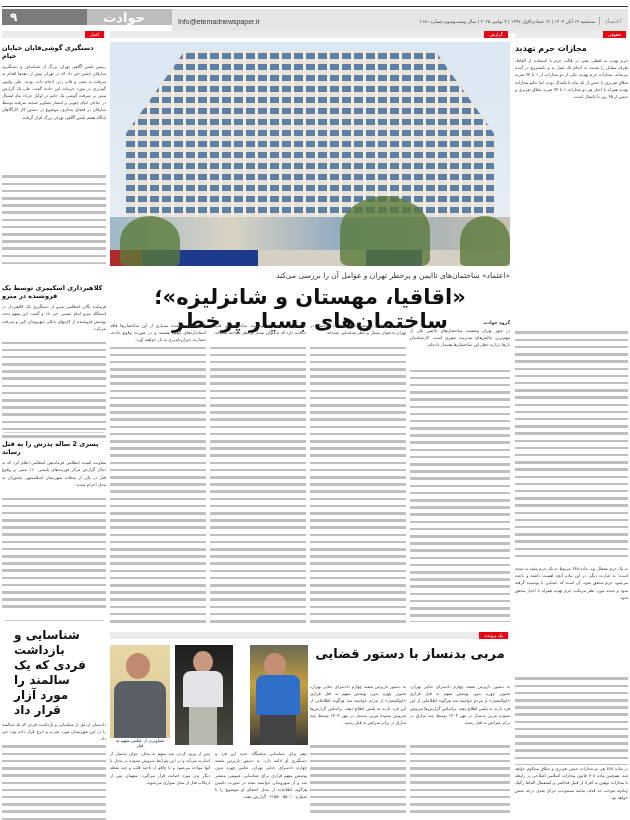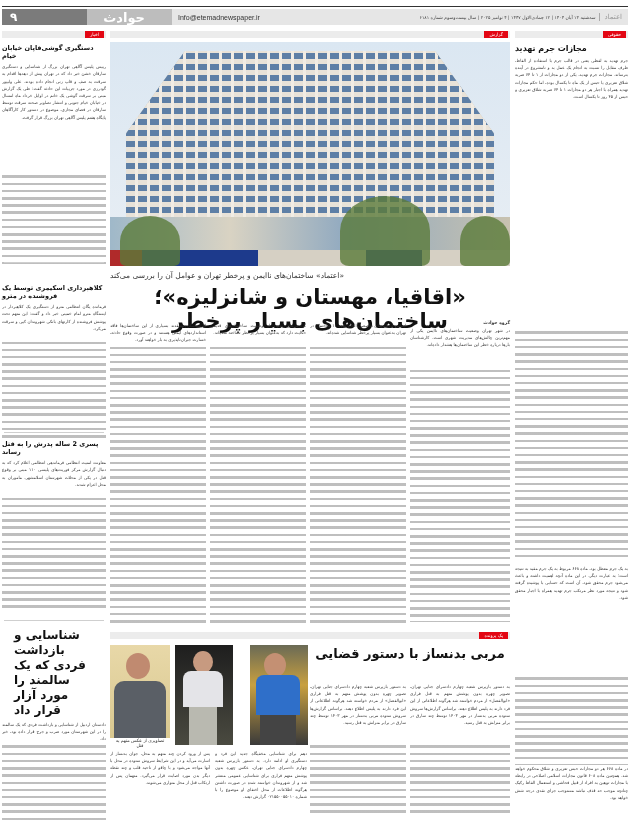--- a/index.html
+++ b/index.html
@@ -1,42 +1,42 @@
 <!DOCTYPE html>
 <html><head>
 <meta charset="utf-8">
 <style>
 *{box-sizing:border-box;margin:0;padding:0}
 body{width:630px;height:820px;background:#fff;font-family:"DejaVu Sans",sans-serif;overflow:hidden;position:relative;color:#222}
 .topline{position:absolute;left:2px;right:2px;top:6px;height:1px;background:#333}
 .header{position:absolute;left:2px;top:9px;width:626px;height:16px;display:flex}
 .h-page{width:85px;background:#7b7b7b;color:#fff;font-weight:bold;font-size:12px;display:flex;align-items:center;padding-left:8px}
 .h-section{width:85px;background:#bdbdbd;color:#fff;font-size:13px;font-weight:bold;display:flex;align-items:center;justify-content:flex-end;padding-right:27px}
-.h-info{flex:1;background:#e6e6e6;display:flex;align-items:center;justify-content:space-between;padding:4px 6px;font-size:7px;color:#333}
+.h-info{flex:1;background:#e6e6e6;display:flex;align-items:center;justify-content:space-between;padding:12px 6px;font-size:7px;color:#333}
 .h-email{font-size:7px;font-family:"Liberation Sans",sans-serif}
 .h-date{direction:rtl;font-size:4.5px;color:#444;display:flex;gap:4px;align-items:center}
 .logo{font-size:7px;color:#999;border-left:1px solid #aaa;padding-left:4px}
 .tagbar{position:absolute;height:7px;background:#ececec;top:31px}
 .tag{position:absolute;top:0;right:2px;height:7px;background:#e30613;color:#fff;font-size:4.5px;padding:0 5px;line-height:7px;direction:rtl}
 .col{position:absolute;direction:rtl;text-align:justify}
 .title{font-weight:bold;text-align:left;color:#111;line-height:1.25}
 .body-text{font-size:4.2px;line-height:7.2px;color:#333;text-align:justify}
 .lines{background:repeating-linear-gradient(#fff 0,#fff 2.5px,#8a8a8a 2.5px,#8a8a8a 5px,#fff 5px,#fff 7.2px);opacity:.55}
 .sep{position:absolute;background:#cfcfcf;height:1px}
 .photo{position:absolute;overflow:hidden}
 .building{background:linear-gradient(#dbe7f2,#e8eef4)}
 .b-shape{position:absolute;left:4%;right:4%;top:4%;bottom:14%;background:#c9c3b8;clip-path:polygon(16% 0,84% 0,100% 45%,100% 100%,0 100%,0 45%)}
 .b-grid{position:absolute;left:4%;right:4%;top:4%;bottom:14%;clip-path:polygon(16% 0,84% 0,100% 45%,100% 100%,0 100%,0 45%);
  background:repeating-linear-gradient(90deg,transparent 0,transparent 9px,#f1ece4 9px,#f1ece4 12px),repeating-linear-gradient(0deg,#5e7fa6 0,#5e7fa6 6px,#e8e2d8 6px,#e8e2d8 11px)}
 .b-ground{position:absolute;left:0;right:0;bottom:0;height:22%;background:linear-gradient(90deg,#9fb8c9,#d9d3c3 30%,#8ea8c0 60%,#c8c2b0)}
 .b-signs{position:absolute;left:0;right:0;bottom:0;height:7%;background:linear-gradient(90deg,#b02a2a 0,#b02a2a 8%,#1d3a8c 8%,#1d3a8c 37%,#d6d0c4 37%,#d6d0c4 64%,#1d3a8c 64%,#1d3a8c 78%,#d6d0c4 78%)}
 .b-tree{position:absolute;bottom:0;width:60px;height:50px;border-radius:50% 50% 10% 10%;background:#5a7a3a;opacity:.8}
 .person{position:absolute;overflow:hidden}
 .caption{position:absolute;font-size:4.5px;direction:rtl;color:#333;background:#fff;padding:0 2px}
-.kicker{font-size:7.5px;color:#333;text-align:left;direction:rtl}
+.kicker{font-size:7.5px;color:#333;text-align:right;direction:rtl}
 .headline{font-size:21px;font-weight:bold;text-align:center;direction:rtl;color:#111;letter-spacing:-0.5px}
 .byline{font-size:4.5px;font-weight:bold;color:#333}
 </style>
 </head>
 <body>
 
 <div class="topline"></div>
 
 <div class="header">
   <div class="h-page">۹</div>

